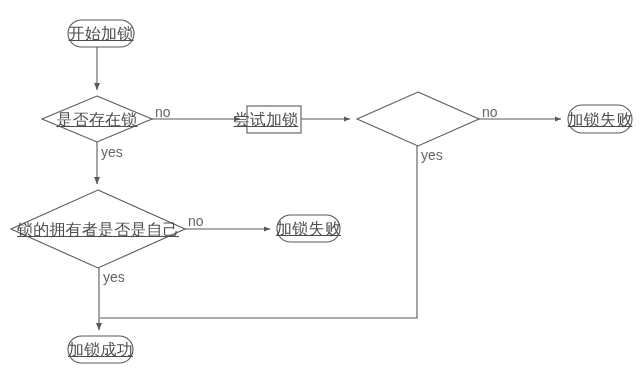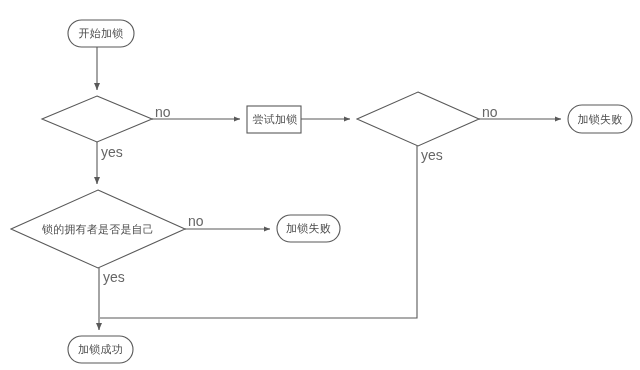--- a/index.html
+++ b/index.html
@@ -26,25 +26,26 @@
     top: 0;
     width: 640px;
     height: 370px;
   }
   .node-label {
     position: absolute;
     display: flex;
     align-items: center;
     justify-content: center;
     color: #4d4d4d;
-    font-size: 11px;
+    font-size: 16px;
     line-height: 13px;
     letter-spacing: 0.2px;
     pointer-events: none;
     white-space: nowrap;
+    text-decoration: underline;
   }
   .edge-label {
     position: absolute;
     color: #666666;
     font-size: 14px;
     line-height: 11px;
     white-space: nowrap;
     pointer-events: none;
   }
 </style>
@@ -95,22 +96,23 @@
 
       <path d="M185,229 L270,229" marker-end="url(#arrowsm)"></path>
 
       <path d="M99,268 L99,330" marker-end="url(#arrow)"></path>
 
     </g>
   </svg>
 
   <div class="node-label" style="left:68px; top:20px; width:66px; height:27px;">开始加锁</div>
 
+  <div class="node-label" style="left:42px; top:106px; width:110px; height:26px;">是否存在锁</div>
 
-  <div class="node-label" style="left:246px; top:106px; width:58px; height:27px;">尝试加锁</div>
+  <div class="node-label" style="left:237px; top:106px; width:58px; height:27px;">尝试加锁</div>
 
 
   <div class="node-label" style="left:568px; top:105px; width:64px; height:28px;">加锁失败</div>
 
   <div class="node-label" style="left:11px; top:216px; width:174px; height:26px;">锁的拥有者是否是自己</div>
 
   <div class="node-label" style="left:277px; top:215px; width:63px; height:27px;">加锁失败</div>
 
   <div class="node-label" style="left:68px; top:336px; width:65px; height:27px;">加锁成功</div>
 

